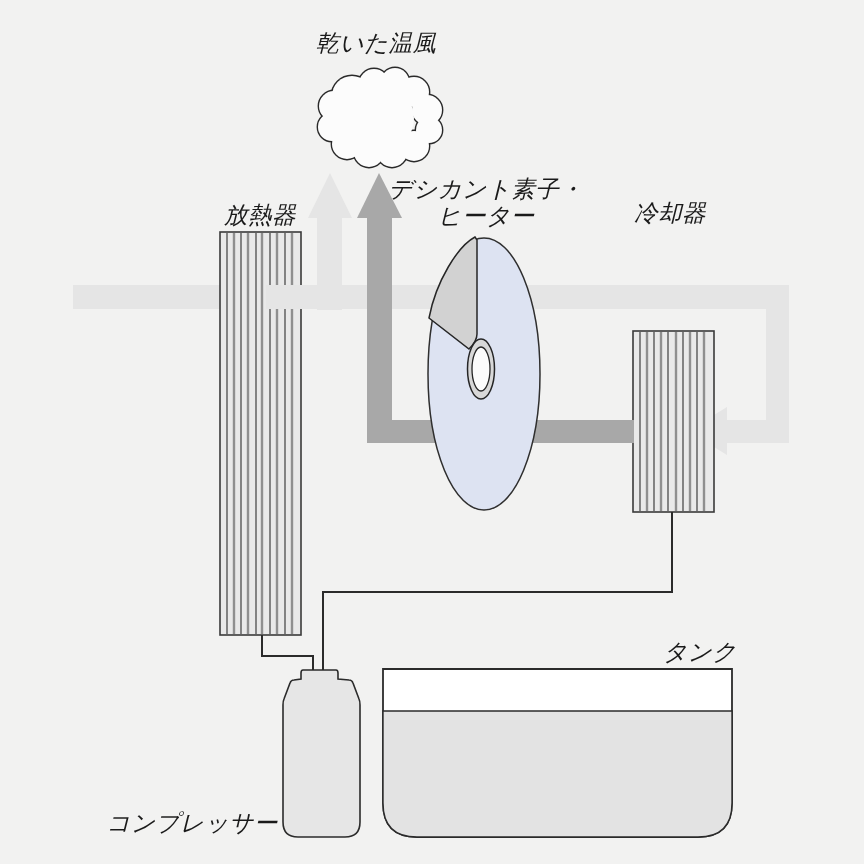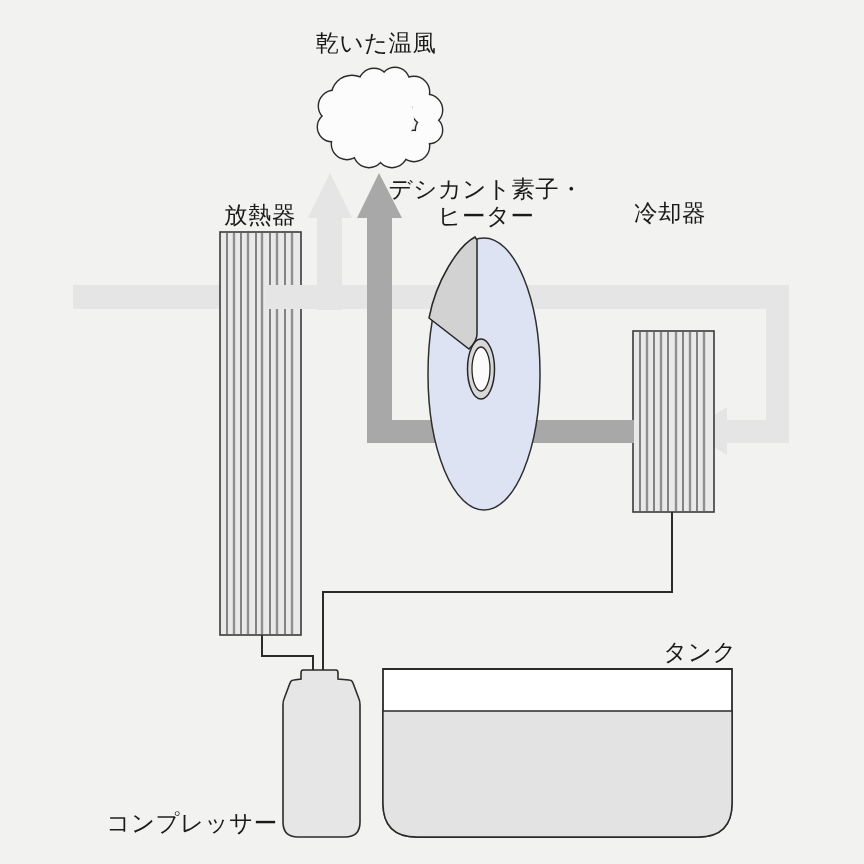--- a/index.html
+++ b/index.html
@@ -8,20 +8,21 @@
     width: 864px;
     height: 864px;
     overflow: hidden;
     font-family: "Liberation Sans", sans-serif;
   }
   #stage {
     position: relative;
     width: 864px;
     height: 864px;
     background: #f2f2f1;
+    font-style: italic;
   }
   svg { display: block; }
   text {
     fill: #1a1a1a;
     font-family: "Liberation Sans", "DejaVu Sans", sans-serif;
     font-weight: 500;
     font-size: 23.5px;
     letter-spacing: 0.5px;
   }
 </style>

